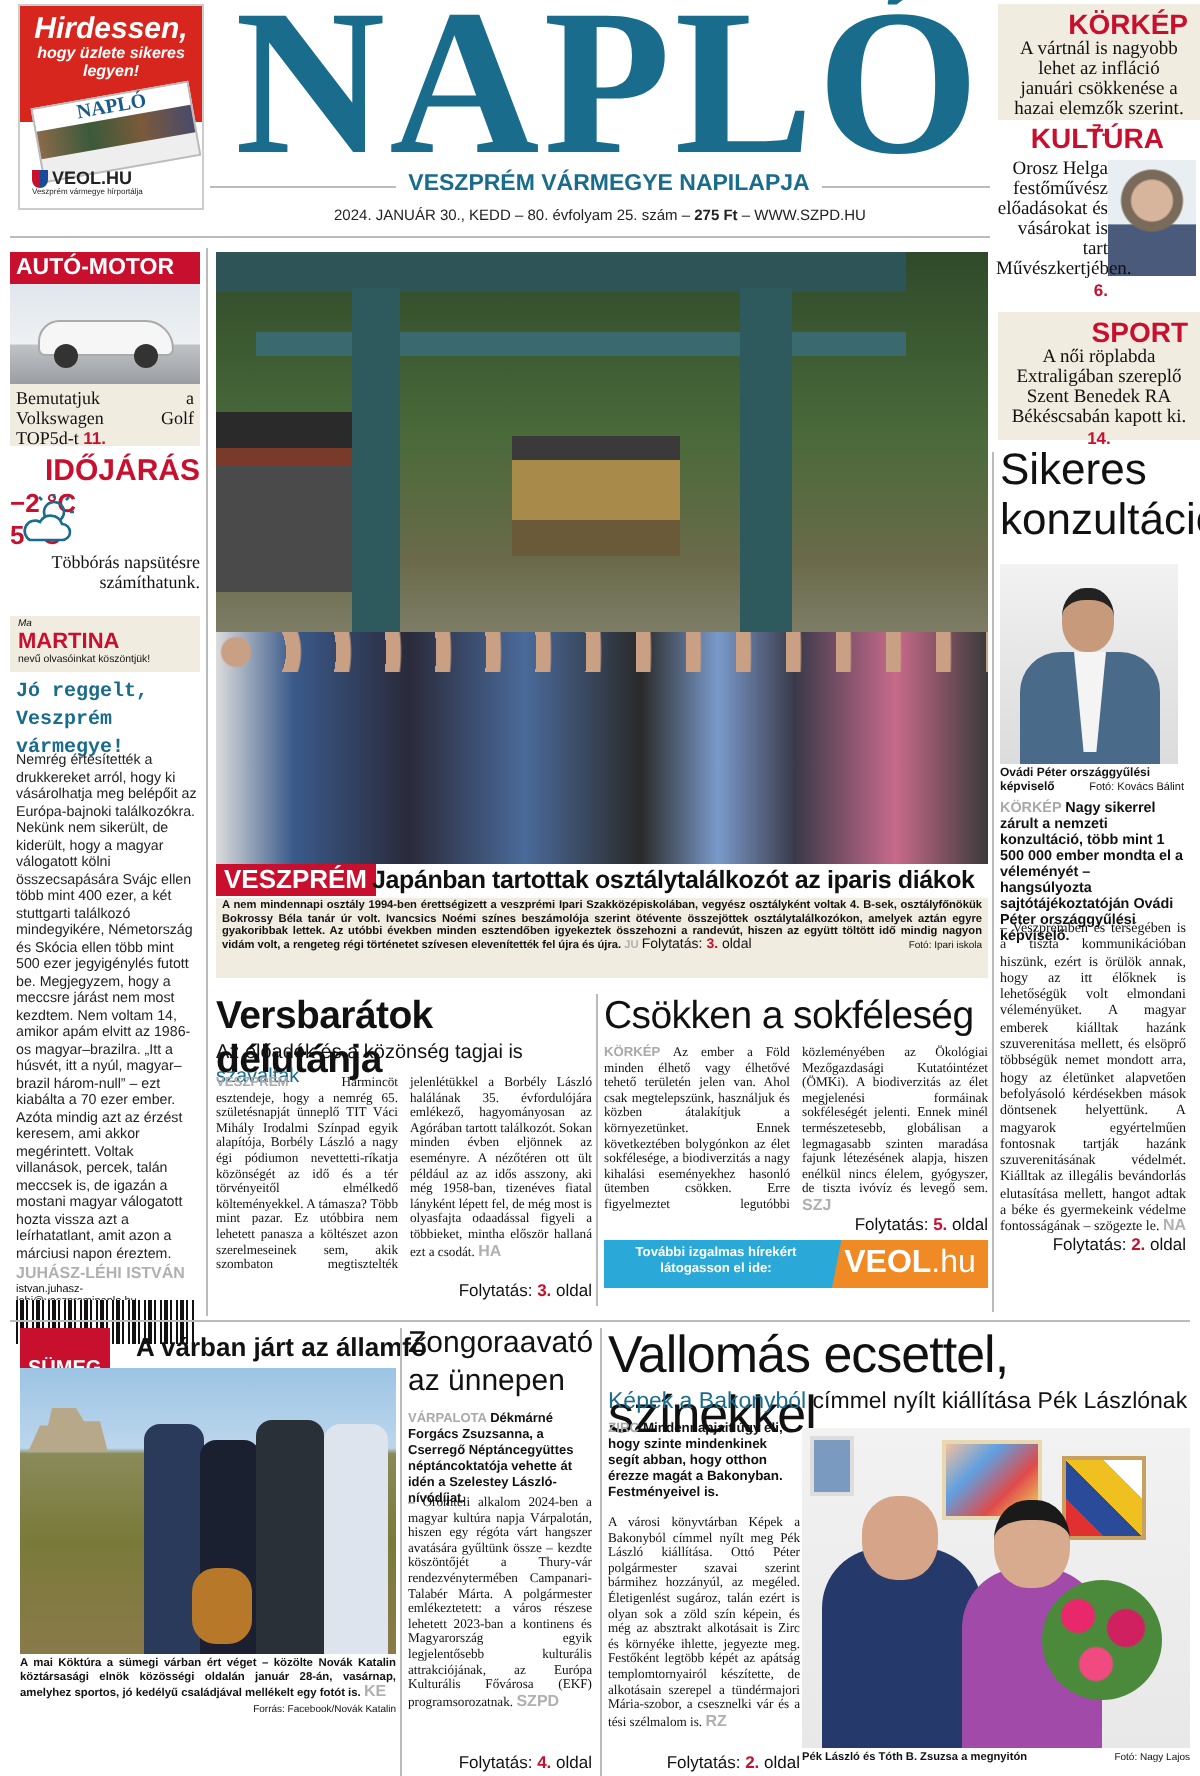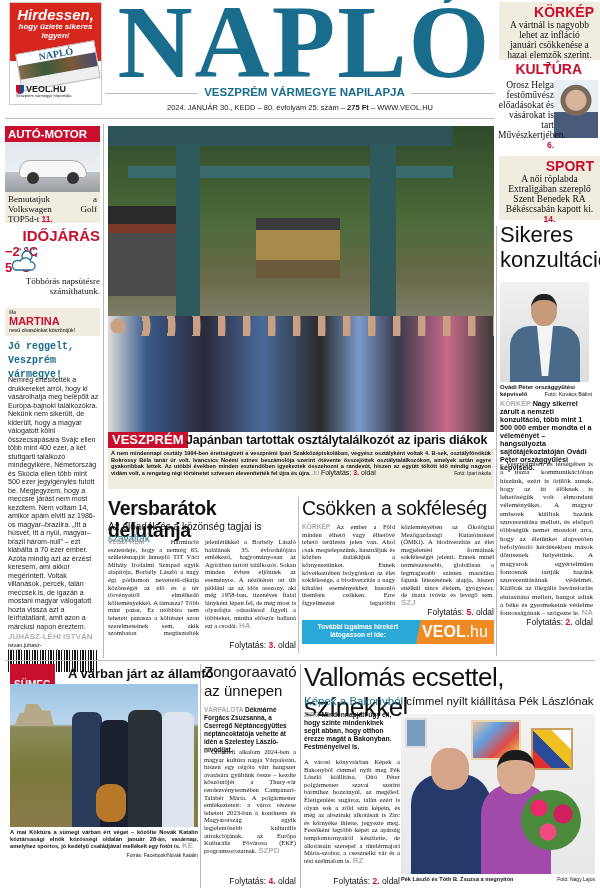--- a/index.html
+++ b/index.html
@@ -156,21 +156,21 @@
   <div class="veol">
     <span class="shield"></span><span>VEOL.HU</span>
     <small>Veszprém vármegye hírportálja</small>
   </div>
 </div>
 
 <div id="logo" class="abs">NAPLÓ</div>
 <div id="subline" class="hr"></div>
 <div id="sub" class="abs"><span>VESZPRÉM VÁRMEGYE NAPILAPJA</span></div>
 <div id="dateline" class="abs">
-  <span>2024. JANUÁR 30., KEDD – 80. évfolyam 25. szám – </span><b>275 Ft</b><span> – WWW.VEOL.HU</span>
+  <span>2024. JANUÁR 30., KEDD – 80. évfolyam 25. szám – </span><b>275 Ft</b><span> – WWW.SZPD.HU</span>
 </div>
 <div id="topline" class="hr"></div>
 
 <div id="korkep" class="abs rbox">
   <div class="rtitle">KÖRKÉP</div>
   <div class="rtext"><span>A vártnál is nagyobb lehet az infláció januári csökkenése a hazai elemzők szerint.</span> <span class="pg">7.</span></div>
 </div>
 <div id="kultura" class="abs">
   <div class="rtitle" style="padding-right:18px">KULTÚRA</div>
   <div class="photo"></div>

